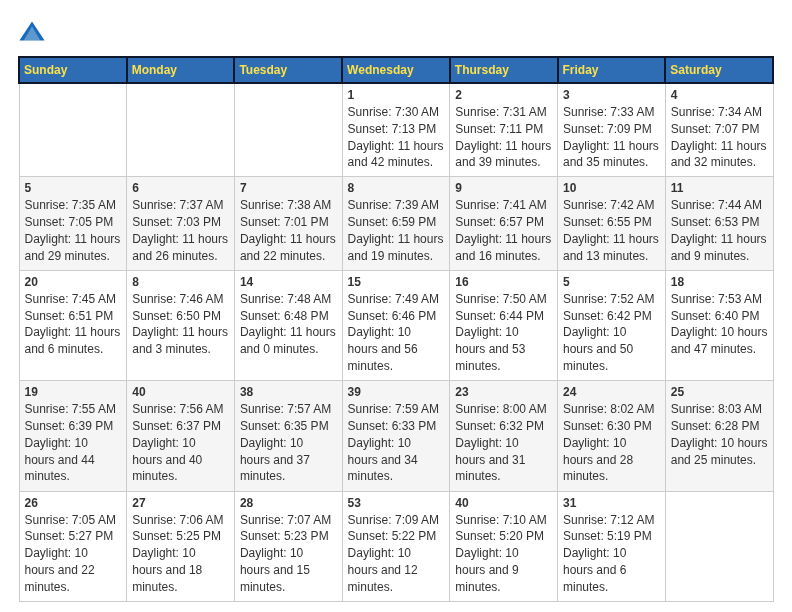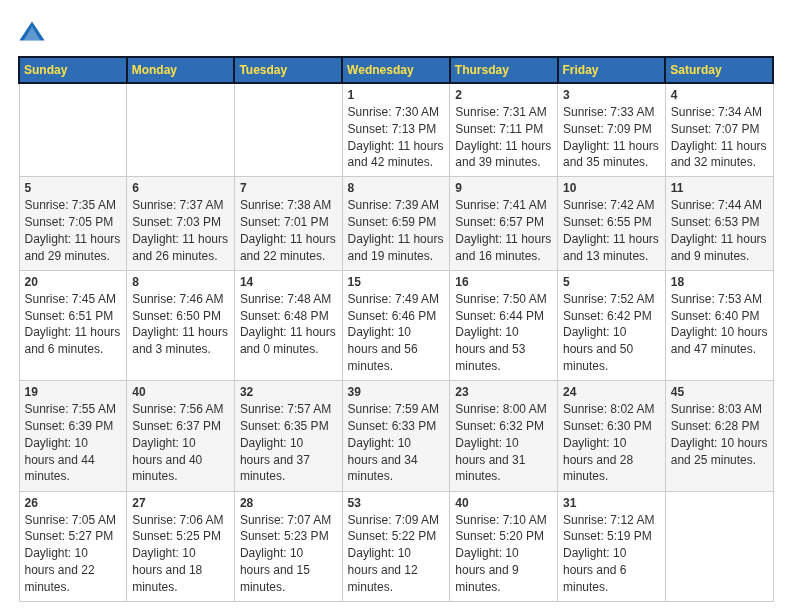--- a/index.html
+++ b/index.html
@@ -291,21 +291,21 @@
         </td>
           <td>
           <span class="day-number">40</span>
           <div class="day-info">
             Sunrise: 7:56 AM<br>
             Sunset: 6:37 PM<br>
             Daylight: 10 hours and 40 minutes.
           </div>
         </td>
           <td>
-          <span class="day-number">32</span>
+          <span class="day-number">38</span>
           <div class="day-info">
             Sunrise: 7:57 AM<br>
             Sunset: 6:35 PM<br>
             Daylight: 10 hours and 37 minutes.
           </div>
         </td>
           <td>
           <span class="day-number">39</span>
           <div class="day-info">
             Sunrise: 7:59 AM<br>
@@ -323,21 +323,21 @@
         </td>
           <td>
           <span class="day-number">24</span>
           <div class="day-info">
             Sunrise: 8:02 AM<br>
             Sunset: 6:30 PM<br>
             Daylight: 10 hours and 28 minutes.
           </div>
         </td>
           <td>
-          <span class="day-number">45</span>
+          <span class="day-number">25</span>
           <div class="day-info">
             Sunrise: 8:03 AM<br>
             Sunset: 6:28 PM<br>
             Daylight: 10 hours and 25 minutes.
           </div>
         </td>
         </tr>
         <tr>
           <td>
           <span class="day-number">26</span>

